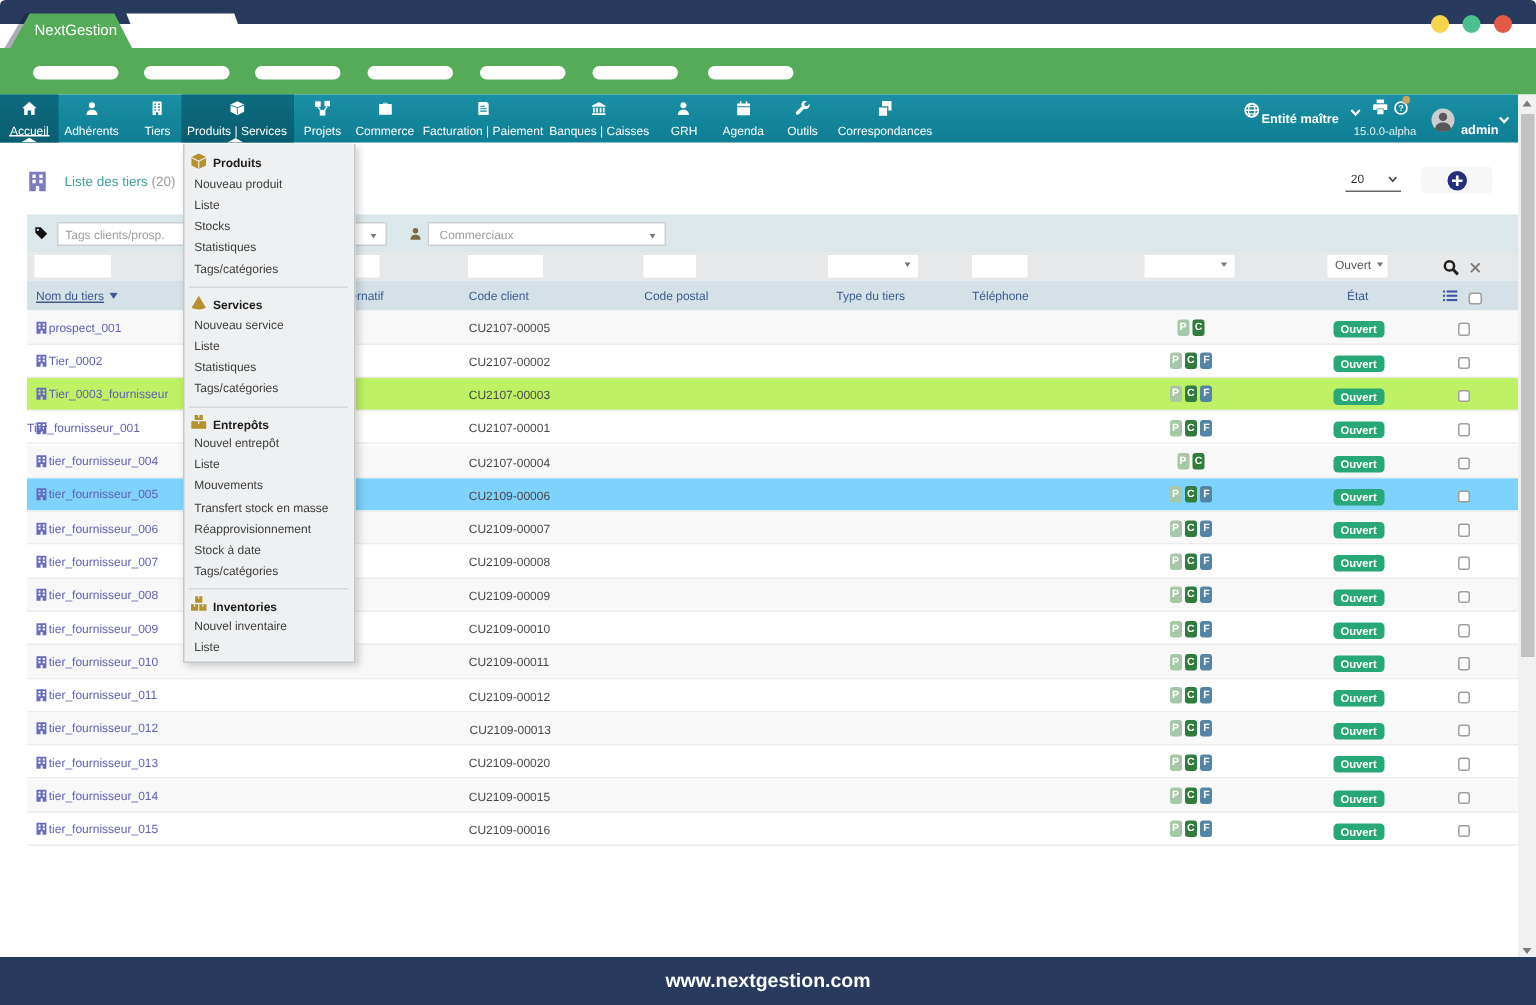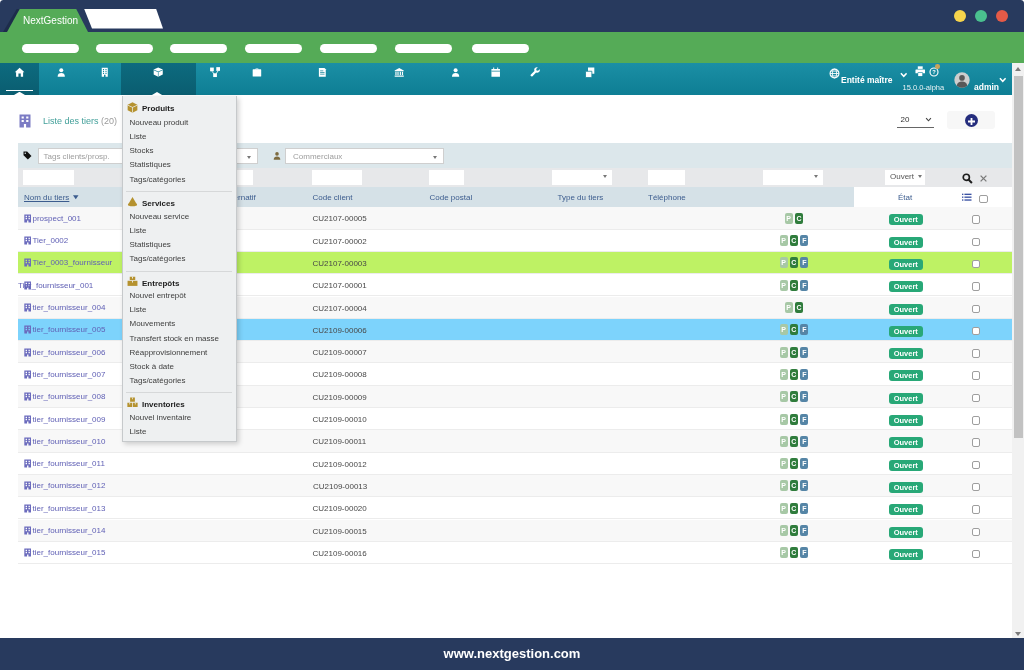--- a/index.html
+++ b/index.html
@@ -1,39 +1,39 @@
 <!DOCTYPE html>
 <html><head><meta charset="utf-8">
 <style>
 * { margin:0; padding:0; box-sizing:border-box; }
 html,body { width:1024px; height:670px; overflow:hidden; }
 body { font-family:"Liberation Sans", sans-serif; background:#fff; position:relative; }
 .abs { position:absolute; }
 
 
-#topbar { position:absolute; left:0; top:0; width:1024px; height:32px; background:#283a5e; border-radius:3.5px 3.5px 0 0; }
+#topbar { position:absolute; left:0; top:0; width:1024px; height:16px; background:#283a5e; border-radius:3.5px 3.5px 0 0; }
 #tabshadow { position:absolute; left:3px; top:8.5px; width:20px; height:23.5px; background:rgba(10,20,40,0.35);
   clip-path:polygon(14px 0, 18px 0, 5px 23.5px, 0 23.5px); }
 #tab { position:absolute; left:7px; top:8.5px; width:81px; height:23.5px; background:#55ab57;
   clip-path:polygon(13px 0, 69px 0, 81px 23.5px, 0 23.5px); color:#fff; font-size:10px;
   line-height:24px; padding-left:16px; }
 #wpara { position:absolute; left:84px; top:8.5px; width:79px; height:20px; background:#fff;
   clip-path:polygon(0 0, 72px 0, 79px 20px, 8px 20px); }
 .dot { position:absolute; top:9.5px; width:12px; height:12px; border-radius:50%; }
 
 
 #greenband { position:absolute; left:0; top:32px; width:1024px; height:31px; background:#55ab57; }
 .pill { position:absolute; top:11.5px; width:57px; height:9px; background:#fff; border-radius:4.5px; }
 
 
 #menubar { position:absolute; left:0; top:63px; width:1012px; height:32px;
   background:linear-gradient(180deg,#1b8fa5,#0e7e94); }
 .mbtab { position:absolute; top:0; height:32px; background:linear-gradient(180deg,#0d6b7f,#0a5d70); }
 .mbi { position:absolute; top:4px; transform:translateX(-50%); text-align:center; }
-.mbl { color:#fff; font-size:8px; margin-top:15px; white-space:nowrap; }
+.mbl { color:#fff; font-size:8px; margin-top:5px; white-space:nowrap; }
 .notch { position:absolute; top:-4.5px; width:11px; height:4.5px; background:#fff;
   clip-path:polygon(50% 0,100% 100%,0 100%); }
 #accueil-underline { position:absolute; left:6px; top:89.8px; width:27px; height:1.2px; background:#fff; z-index:5;}
 .rgroup { position:absolute; color:#fff; white-space:nowrap; }
 .rgroup > svg { display:block; }
 
 
 #sbar { position:absolute; left:1012px; top:63px; width:12px; height:575px; background:#f1f1f1; }
 #sthumb { position:absolute; left:1.5px; top:13px; width:9px; height:362px; background:#c2c2c2; }
 .sarr { position:absolute; left:3px; width:0; height:0; border-left:3px solid transparent; border-right:3px solid transparent; }
@@ -42,21 +42,21 @@
 #h-title { position:absolute; left:43px; top:116px; font-size:9px; color:#43a09a; }
 #h-count { color:#9b9b9b; }
 #sel20 { position:absolute; left:896.5px; top:112px; width:37.5px; height:15.5px; border-bottom:1.5px solid #666;
   font-size:8px; color:#333; padding:3px 0 0 4px; }
 #plusbg { position:absolute; left:947px; top:111px; width:48px; height:18px; background:#f7f7f7; border-radius:3px; }
 #plus { position:absolute; left:965px; top:113.5px; width:13px; height:13px; background:#252d7d; border-radius:50%; }
 
 
 #band1 { position:absolute; left:18px; top:143px; width:994px; height:25px; background:#dce7eb; }
 #band2 { position:absolute; left:18px; top:168px; width:994px; height:18.5px; background:#e7e8ea; }
-#headrow { position:absolute; left:18px; top:186.5px; width:836px; height:20.5px; background:#d5e1e7;padding-left:28px; }
+#headrow { position:absolute; left:18px; top:186.5px; width:994px; height:20.5px; background:#d5e1e7;padding-left:28px; }
 .finput { position:absolute; top:5px; height:16px; background:#fff; border:1px solid #cfcfcf; font-size:8px; color:#9d9d9d; }
 .fbox { position:absolute; top:1.5px; height:15px; background:#fff; }
 .selarr { position:absolute; right:5px; top:5px; width:0; height:0; border-left:2.8px solid transparent; border-right:2.8px solid transparent; border-top:3.6px solid #777; }
 .hlab { position:absolute; top:6px; font-size:8px; color:#3c5c8e; white-space:nowrap; }
 
 
 .trow { position:absolute; left:18px; width:994px; height:22.25px; border-bottom:1px solid #ececec; }
 .bicon { position:absolute; }
 .rlink { position:absolute; top:6.5px; font-size:8px; color:#6060b5; text-decoration:none; }
 .rcode { position:absolute; top:7px; font-size:8px; color:#484848; }

